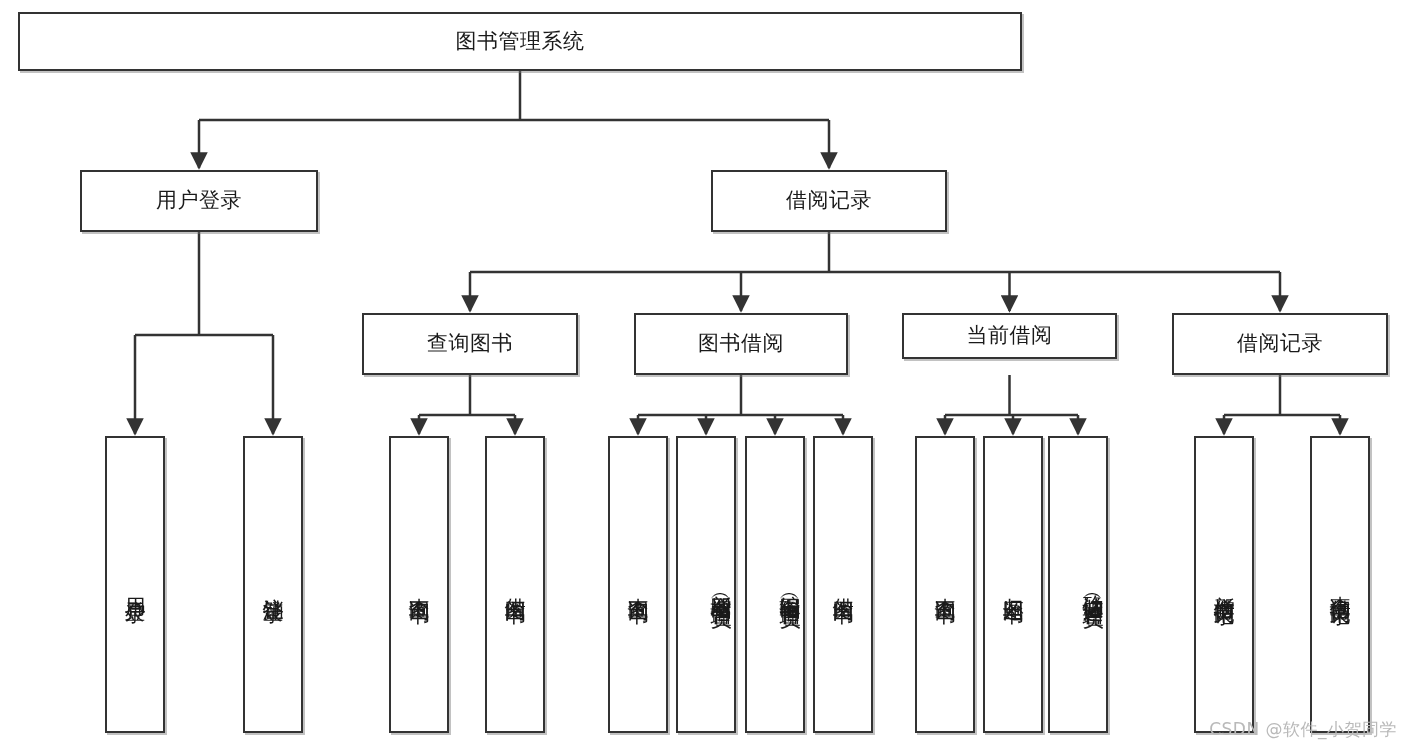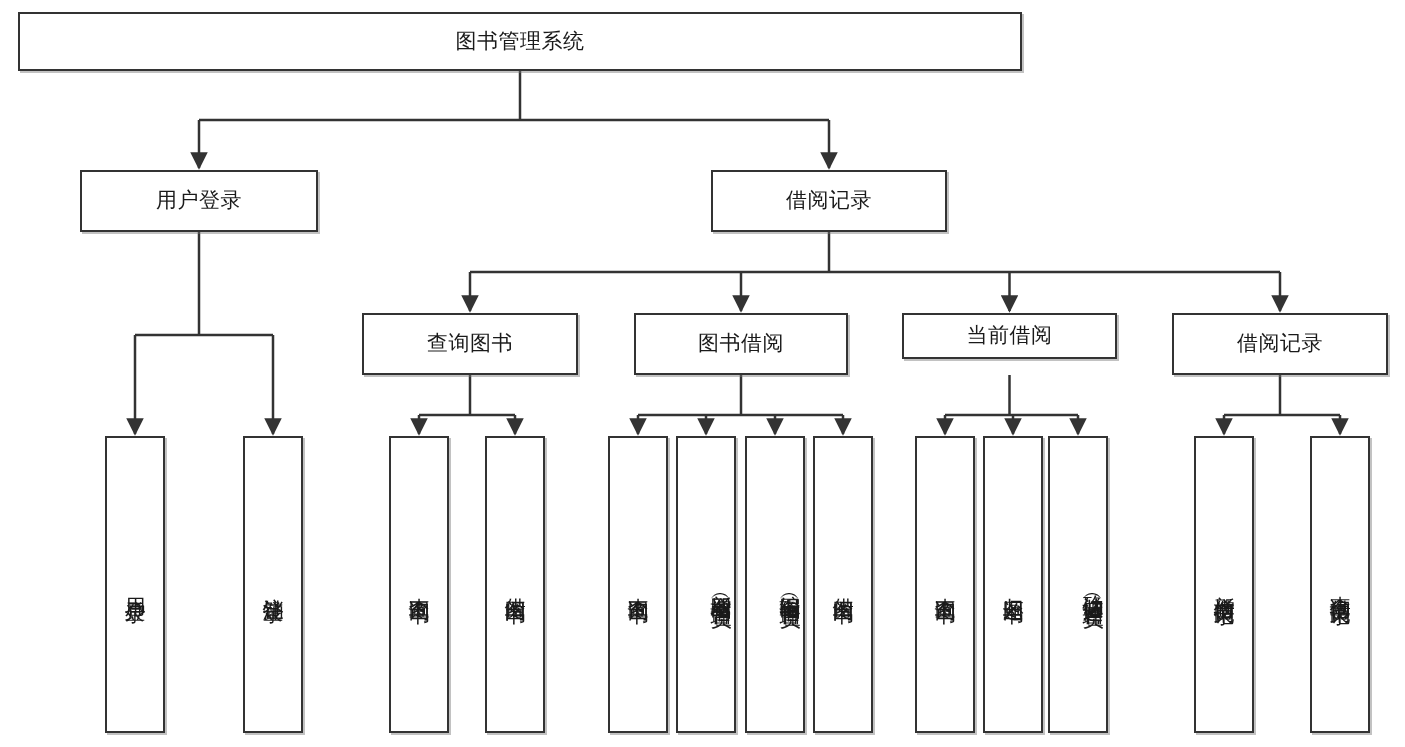--- a/index.html
+++ b/index.html
@@ -178,13 +178,14 @@
       <div class="node-box" style="left: 1172px; top: 313px; width: 216px; height: 62px;">
         <div class="node-label-h">借阅记录</div>
       </div>
       <div class="node-box" style="left: 1194px; top: 436px; width: 60px; height: 297px;">
         <div class="node-label-v">新增借阅记录</div>
       </div>
       <div class="node-box" style="left: 1310px; top: 436px; width: 60px; height: 297px;">
         <div class="node-label-v">查询借阅记录</div>
       </div>
     </div>
+  <div class="watermark">CSDN @软件_小贺同学</div>
 </div>
 
 </body></html>

